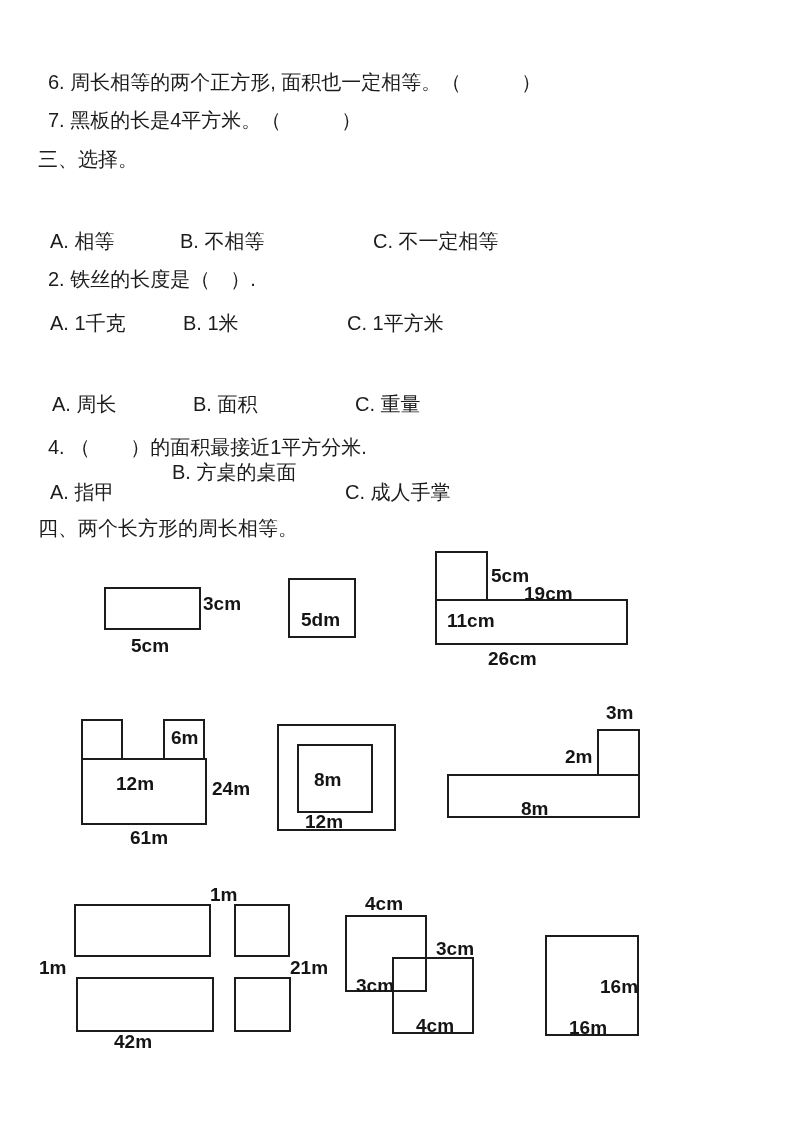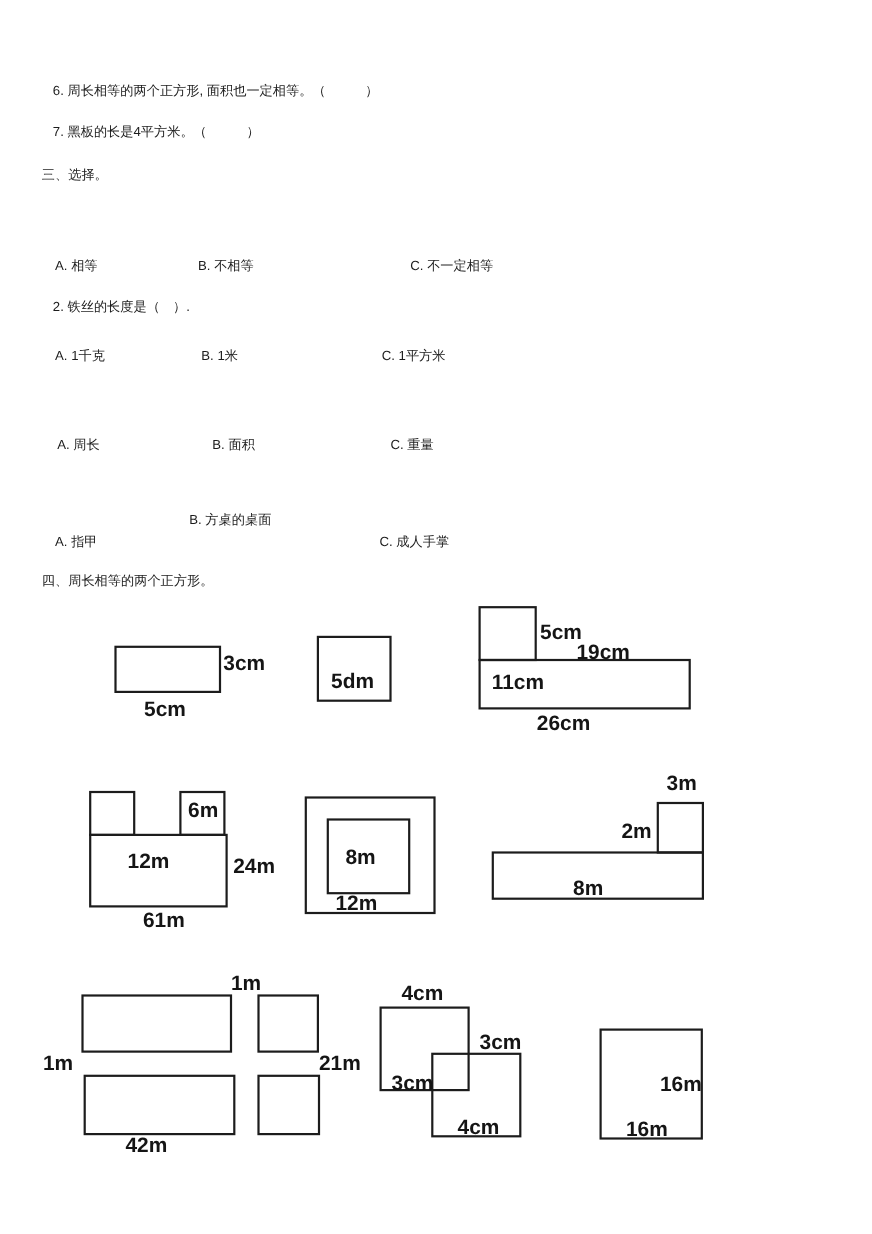--- a/index.html
+++ b/index.html
@@ -7,21 +7,21 @@
     position: relative;
     width: 793px;
     height: 1122px;
     background: #ffffff;
     font-family: "Liberation Sans", "DejaVu Sans", sans-serif;
     color: #1c1c1c;
     overflow: hidden;
   }
   .t {
     position: absolute;
-    font-size: 12px;
+    font-size: 20px;
     line-height: 24px;
     white-space: pre;
     color: #1c1c1c;
   }
   .lab {
     position: absolute;
     font-size: 19px;
     font-weight: 700;
     line-height: 20px;
     white-space: nowrap;
@@ -50,25 +50,26 @@
 
   <div class="t" style="left:48px; top:267px">2. 铁丝的长度是（　）.</div>
   <div class="t" style="left:50px;  top:311px">A. 1千克</div>
   <div class="t" style="left:183px; top:311px">B. 1米</div>
   <div class="t" style="left:347px; top:311px">C. 1平方米</div>
 
   <div class="t" style="left:52px;  top:392px">A. 周长</div>
   <div class="t" style="left:193px; top:392px">B. 面积</div>
   <div class="t" style="left:355px; top:392px">C. 重量</div>
 
+  <div class="t" style="left:48px; top:435px">4. （　　）的面积最接近1平方分米.</div>
   <div class="t" style="left:50px;  top:480px">A. 指甲</div>
   <div class="t" style="left:172px; top:460px">B. 方桌的桌面</div>
   <div class="t" style="left:345px; top:480px">C. 成人手掌</div>
 
-  <div class="t" style="left:38px; top:516px">四、周长相等的两个正方形。</div>
+  <div class="t" style="left:38px; top:516px">四、两个长方形的周长相等。</div>
 
   <div class="shape" style="left:104px; top:587px; width:97px; height:43px"></div>
   <div class="lab" style="left:203px; top:594px">3cm</div>
   <div class="lab" style="left:131px; top:636px">5cm</div>
 
   <div class="shape" style="left:288px; top:578px; width:68px; height:60px"></div>
   <div class="lab" style="left:301px; top:610px">5dm</div>
 
   <div class="shape" style="left:435px; top:551px; width:53px; height:50px"></div>
   <div class="shape" style="left:435px; top:599px; width:193px; height:46px"></div>

